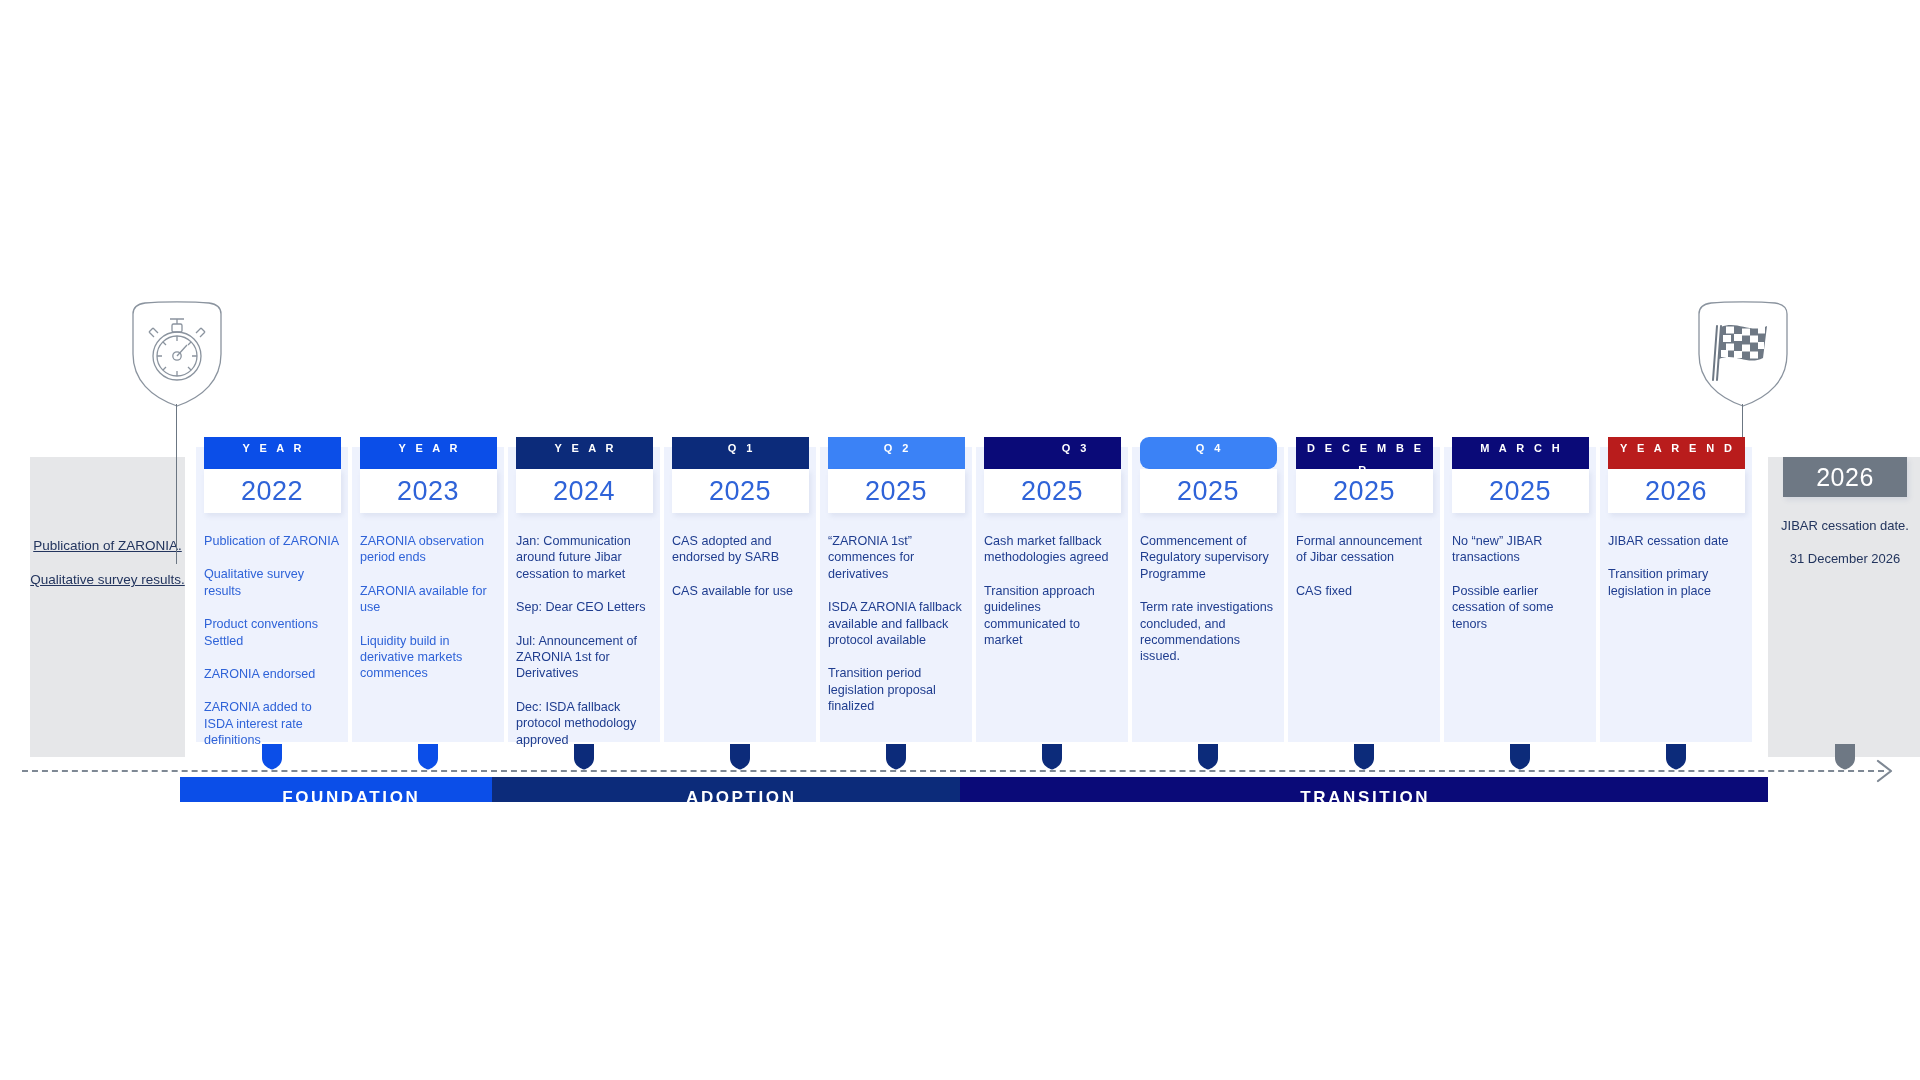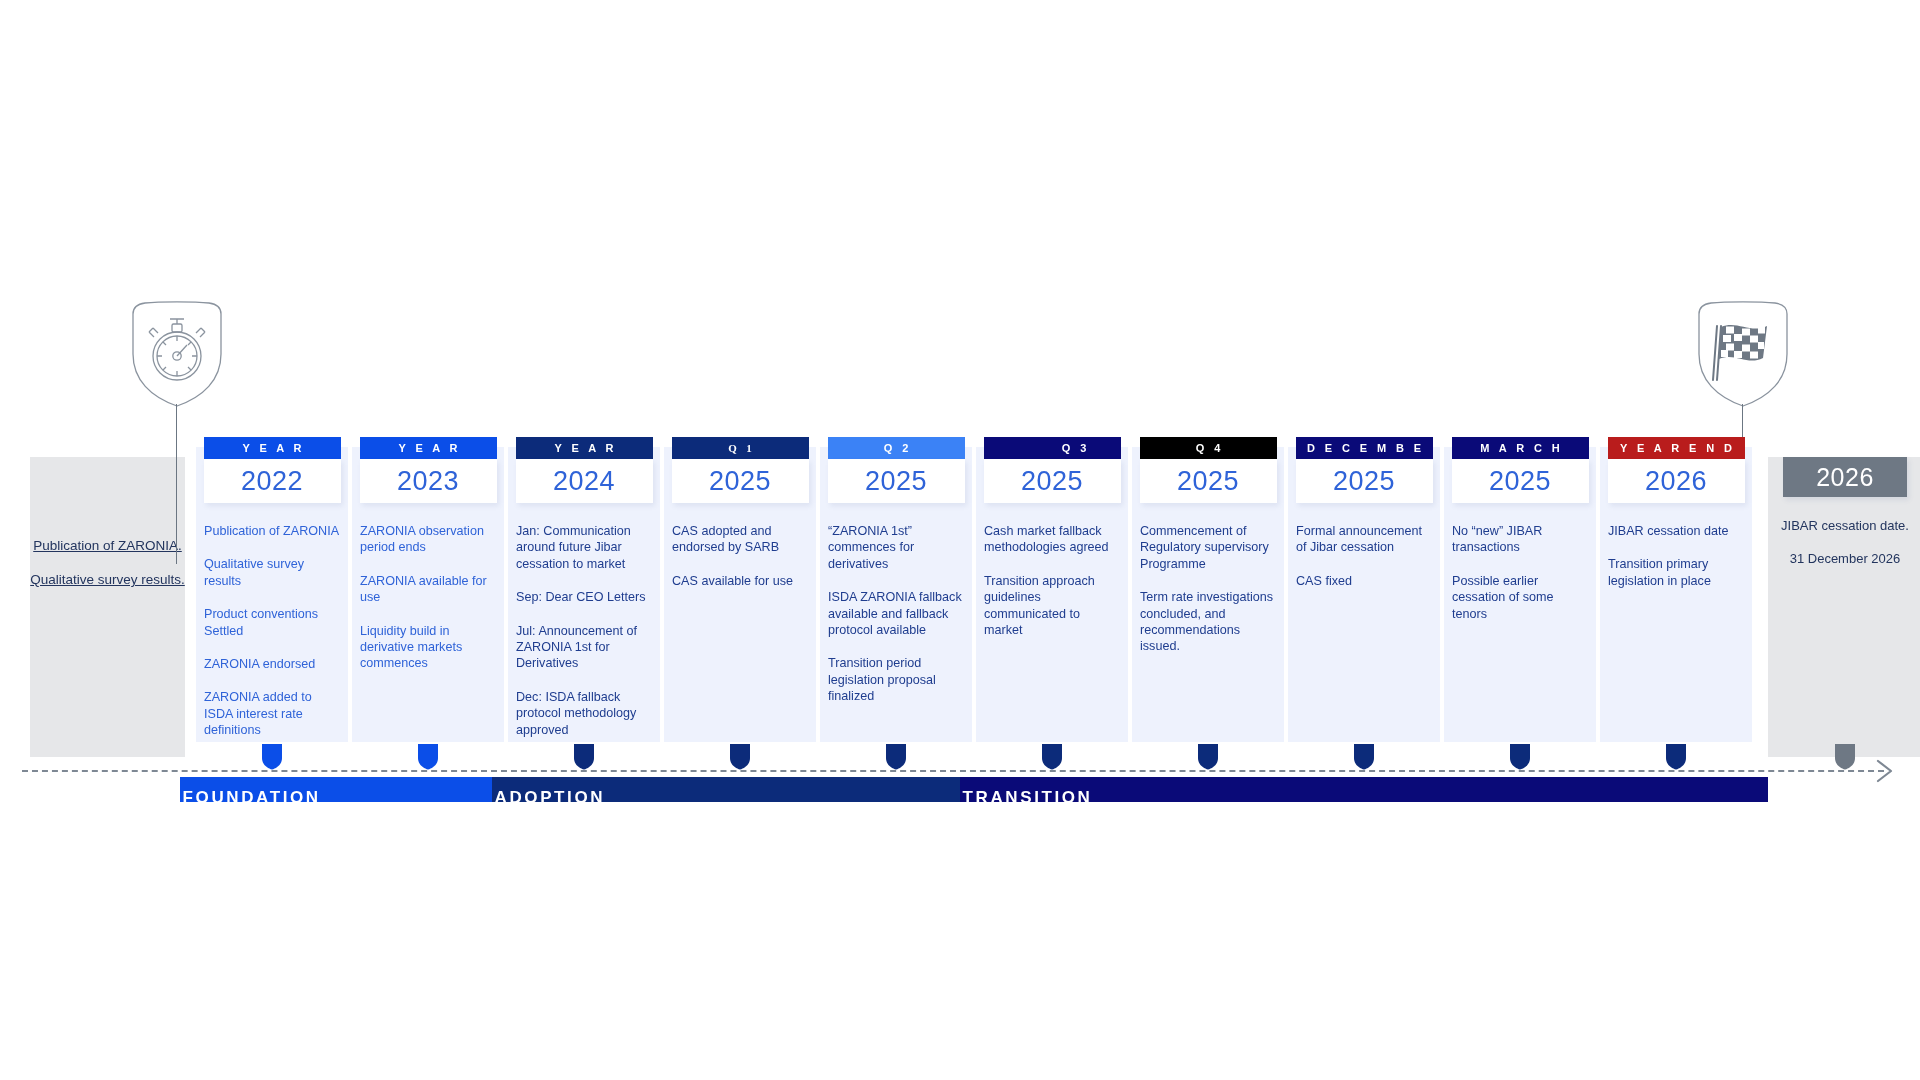--- a/index.html
+++ b/index.html
@@ -38,21 +38,21 @@
     box-sizing:border-box;
   }
   .col .col-body{
     position:absolute;left:0;top:10px;width:152px;
     background:#eef2fd;
   }
   .col .cap{
     position:relative;z-index:3;width:137px;margin:0 auto;
   }
   .col .cap-label{
-    height:22px;line-height:22px;text-align:center;
+    height:32px;line-height:22px;text-align:center;
     color:#ffffff;font-size:11px;font-weight:bold;letter-spacing:3.4px;
     text-indent:3.4px;
   }
   .col .cap-year{
     height:44px;line-height:44px;text-align:center;
     background:#ffffff;color:#2f63d8;font-size:27px;font-weight:300;
     letter-spacing:.5px;
     box-shadow:2px 3px 5px rgba(80,100,150,.10);
   }
   .col .items{
@@ -74,21 +74,21 @@
   #axis{
     position:absolute;left:22px;top:770px;width:1862px;height:2px;
     border-top:2px dashed #7e8894;
   }
   #axis-arrow{position:absolute;left:1872px;top:757px;width:26px;height:28px;}
 
   
   .phase{
     position:absolute;top:777px;height:25px;
     color:#ffffff;font-size:17px;font-weight:bold;letter-spacing:2.6px;
-    text-align:left;line-height:42px;text-indent:2.6px;
+    text-align:center;line-height:42px;text-indent:2.6px;
   }
 
   
   #end-year{
     position:absolute;left:1783px;top:457px;width:124px;height:40px;
     background:#6e7884;color:#ffffff;font-size:25px;font-weight:300;
     text-align:center;line-height:40px;letter-spacing:.5px;
     box-shadow:2px 3px 5px rgba(80,100,150,.12);
   }
   #end-text{
@@ -202,21 +202,21 @@
         <div class="items">
           <p>Jan: Communication around future Jibar cessation to market</p>
           <p>Sep: Dear CEO Letters</p>
           <p>Jul: Announcement of ZARONIA 1st for Derivatives</p>
           <p>Dec: ISDA fallback protocol methodology approved</p>
         </div>
       </div>
       <div class="col navy" style="left: 664px;">
         <div class="col-body" style="height: 295px;"></div>
         <div class="cap">
-          <div class="cap-label" style="background: rgb(12, 43, 122); font-family: Liberation Serif, serif;">Q 1</div>
+          <div class="cap-label" style="background: rgb(12, 43, 122);">Q 1</div>
           <div class="cap-year">2025</div>
         </div>
         <div class="items">
           <p>CAS adopted and endorsed by SARB</p>
           <p>CAS available for use</p>
         </div>
       </div>
       <div class="col navy" style="left: 820px;">
         <div class="col-body" style="height: 295px;"></div>
         <div class="cap">
@@ -236,21 +236,21 @@
           <div class="cap-year">2025</div>
         </div>
         <div class="items">
           <p>Cash market fallback methodologies agreed</p>
           <p>Transition approach guidelines communicated to market</p>
         </div>
       </div>
       <div class="col deep" style="left: 1132px;">
         <div class="col-body" style="height: 295px;"></div>
         <div class="cap">
-          <div class="cap-label" style="background: #000000;">Q 4</div>
+          <div class="cap-label" style="background: #3b82f6; border-radius: 9px;">Q 4</div>
           <div class="cap-year">2025</div>
         </div>
         <div class="items">
           <p>Commencement of Regulatory supervisory Programme</p>
           <p>Term rate investigations concluded, and recommendations issued.</p>
         </div>
       </div>
       <div class="col deep" style="left: 1288px;">
         <div class="col-body" style="height: 295px;"></div>
         <div class="cap">

